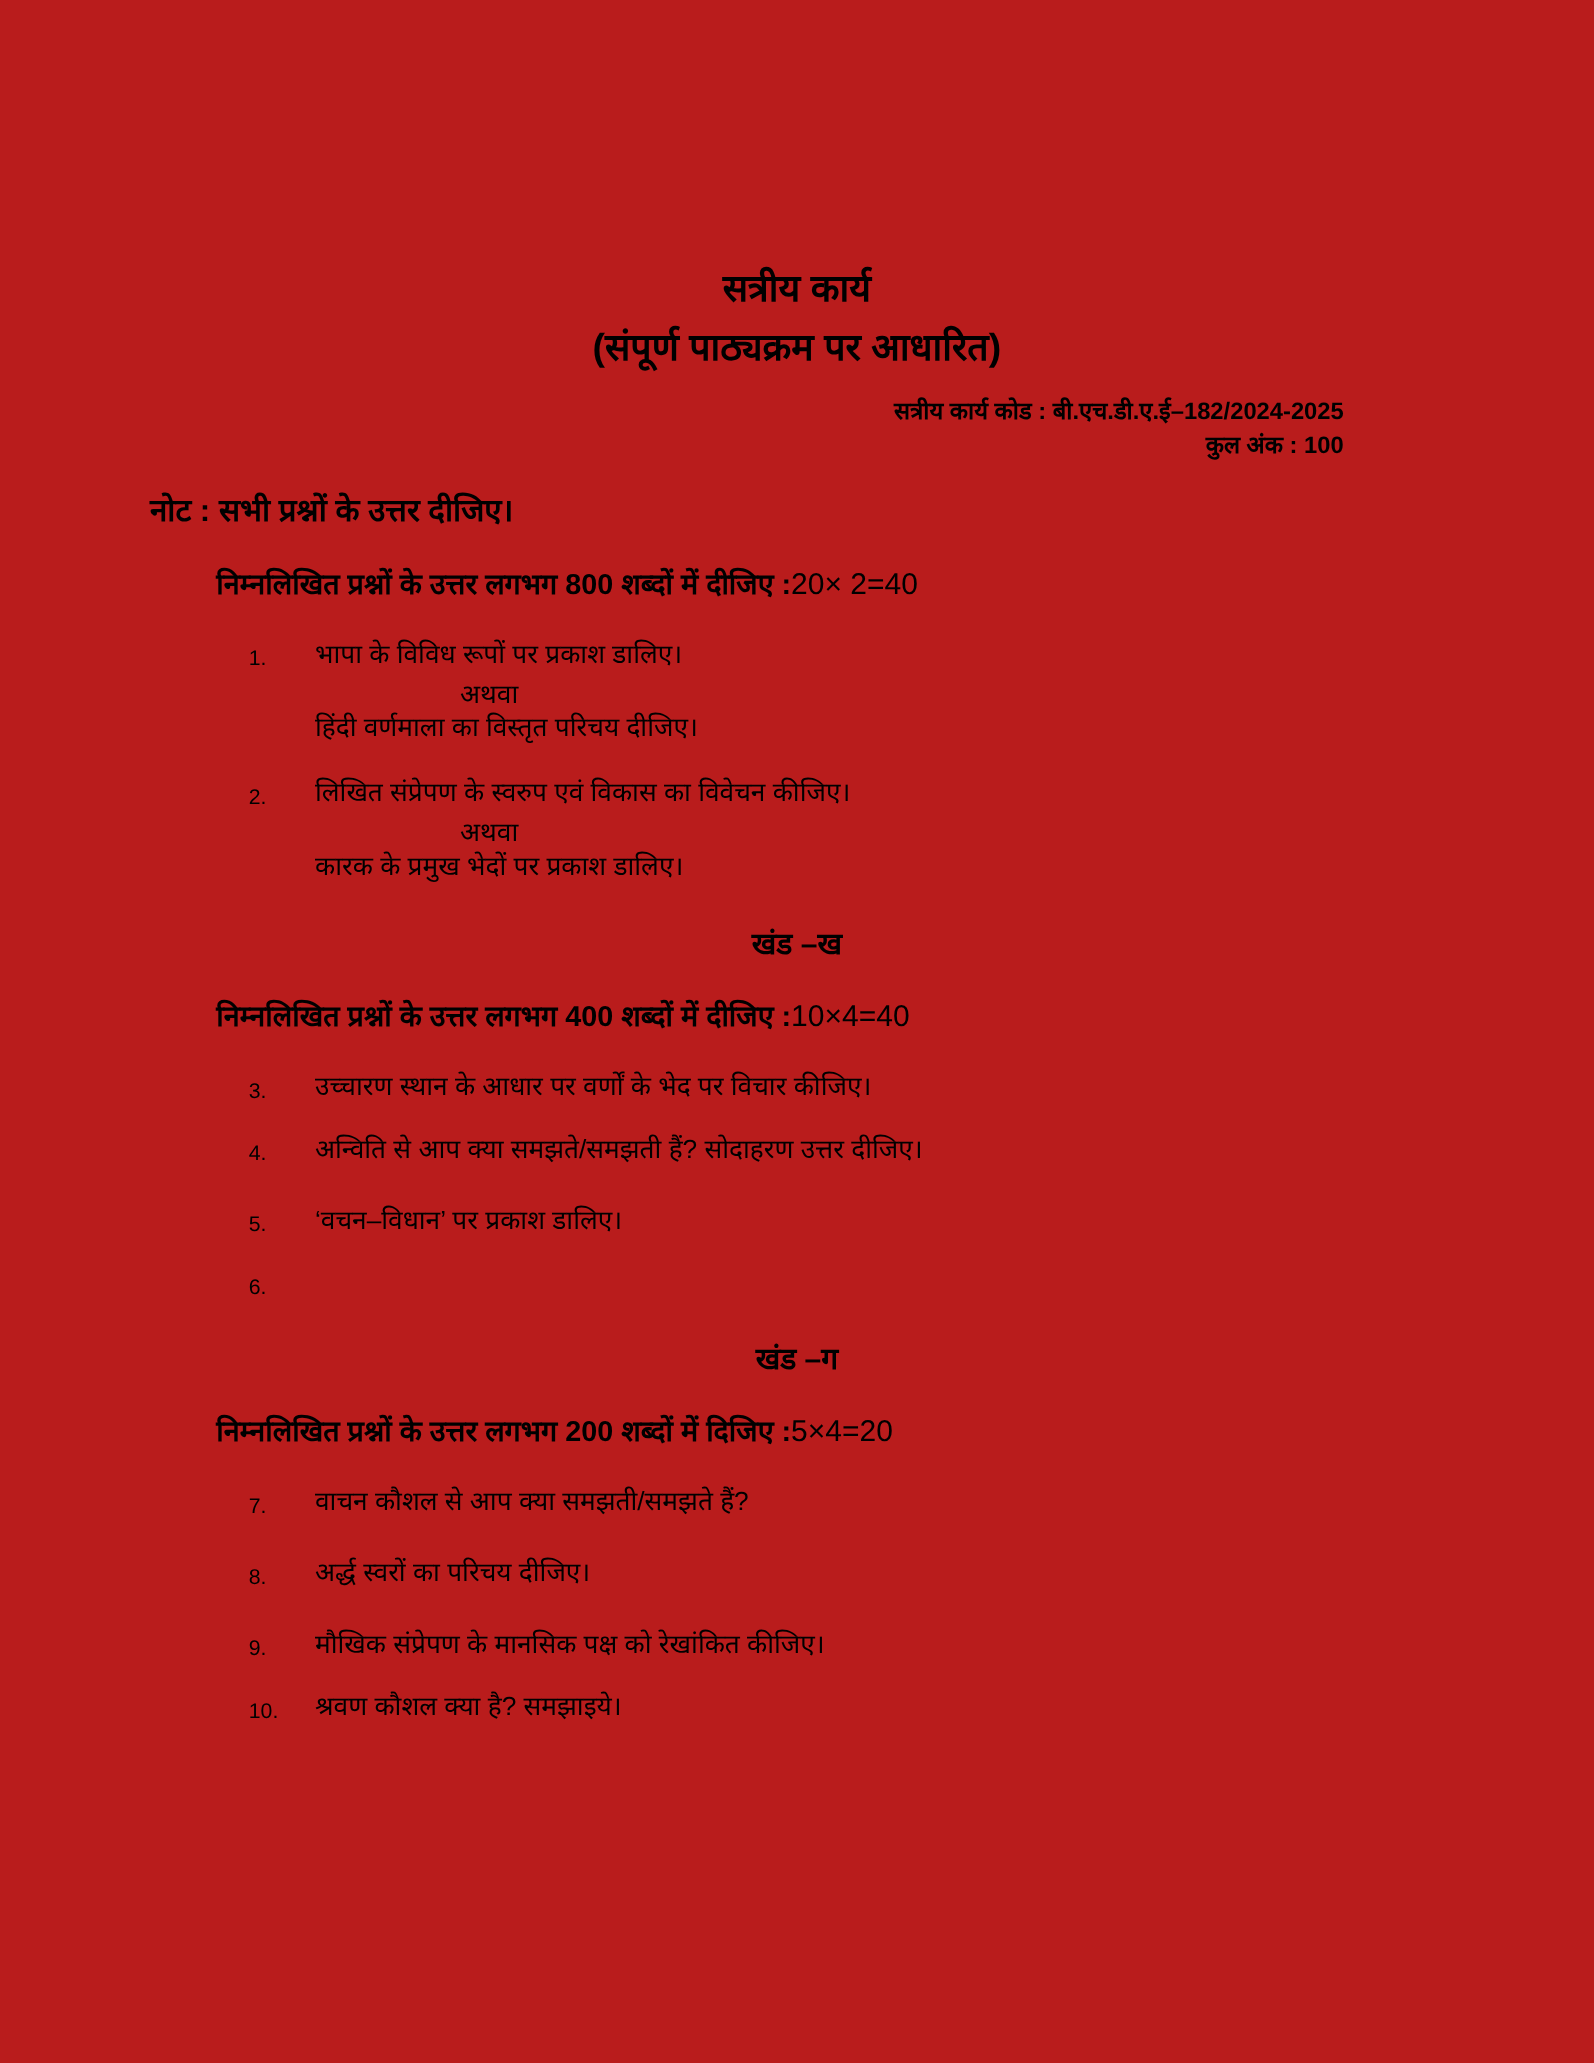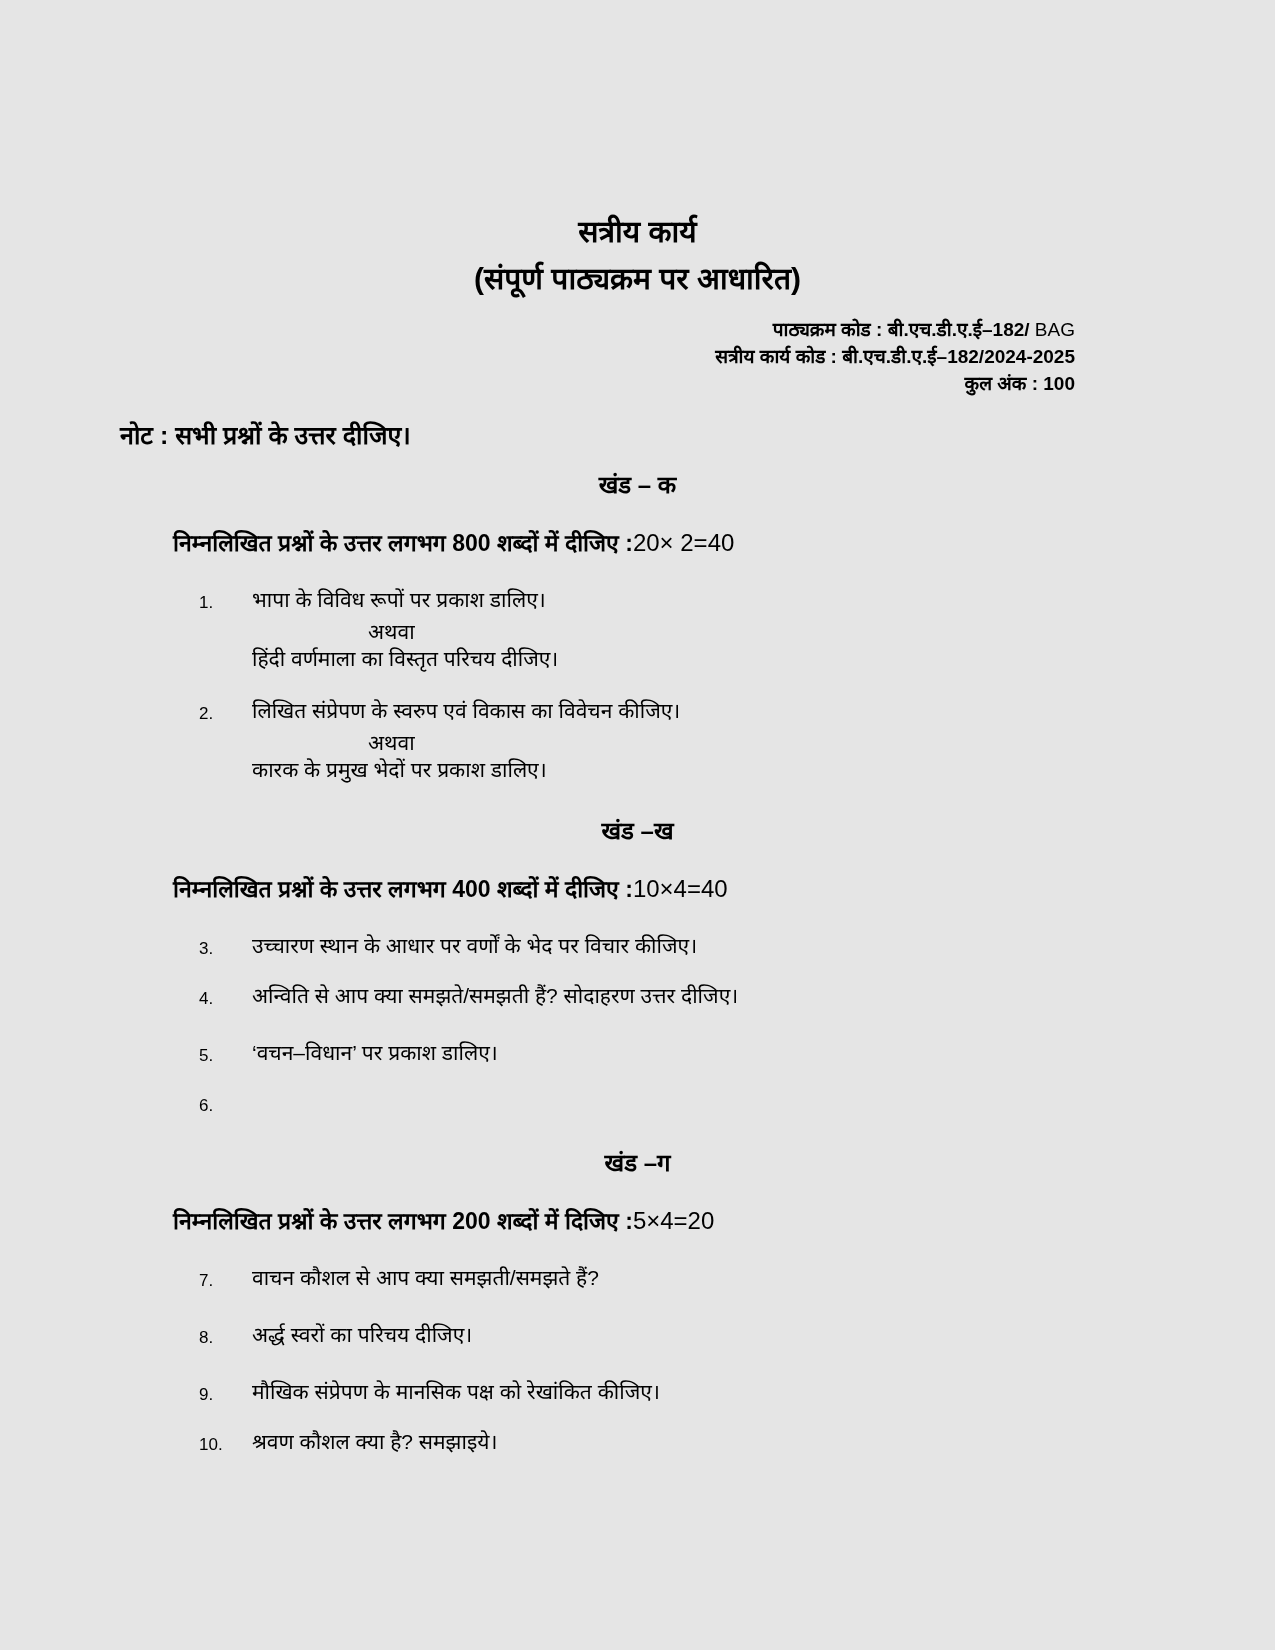--- a/index.html
+++ b/index.html
@@ -6,21 +6,21 @@
   html, body { background: #ffffff; }
   body {
     width: 1275px; height: 1650px;
     font-family: "Liberation Sans", sans-serif;
     color: #000000;
     -webkit-font-smoothing: antialiased;
   }
   .page {
     position: relative;
     width: 1275px; height: 1650px;
-    background: #e5e5e5;
+    background: #b91c1c;
     overflow: hidden;
   }
   .title-block {
     padding-top: 208px;
     text-align: center;
     font-weight: bold;
     font-size: 30px;
     line-height: 47px;
   }
   .meta-block {
@@ -92,28 +92,26 @@
 <body>
 
 <div class="page">
 
   <div class="title-block">
     <div>सत्रीय कार्य</div>
     <div>(संपूर्ण पाठ्यक्रम पर आधारित)</div>
   </div>
 
   <div class="meta-block">
-    <div><span>पाठ्यक्रम कोड : बी.एच.डी.ए.ई–182/</span><span class="meta-normal"> BAG</span></div>
     <div><span>सत्रीय कार्य कोड : बी.एच.डी.ए.ई–182/2024-2025</span><span class="meta-normal"></span></div>
     <div><span>कुल अंक : 100</span><span class="meta-normal"></span></div>
   </div>
 
   <div class="note-line">नोट : सभी प्रश्नों के उत्तर दीजिए।</div>
 
-  <div class="section-heading sh-a">खंड – क</div>
   <div class="instr-row">
     <span class="instr-text">निम्नलिखित प्रश्नों  के उत्तर लगभग 800 शब्दों में दीजिए :</span>
     <span class="instr-marks">20× 2=40</span>
   </div>
 
   <div class="question q-gap-lg">
     <span class="qnum">1.</span>
     <span class="qtext">भापा के विविध रूपों पर प्रकाश डालिए।</span>
   </div>
   <div class="or-line">अथवा</div>

